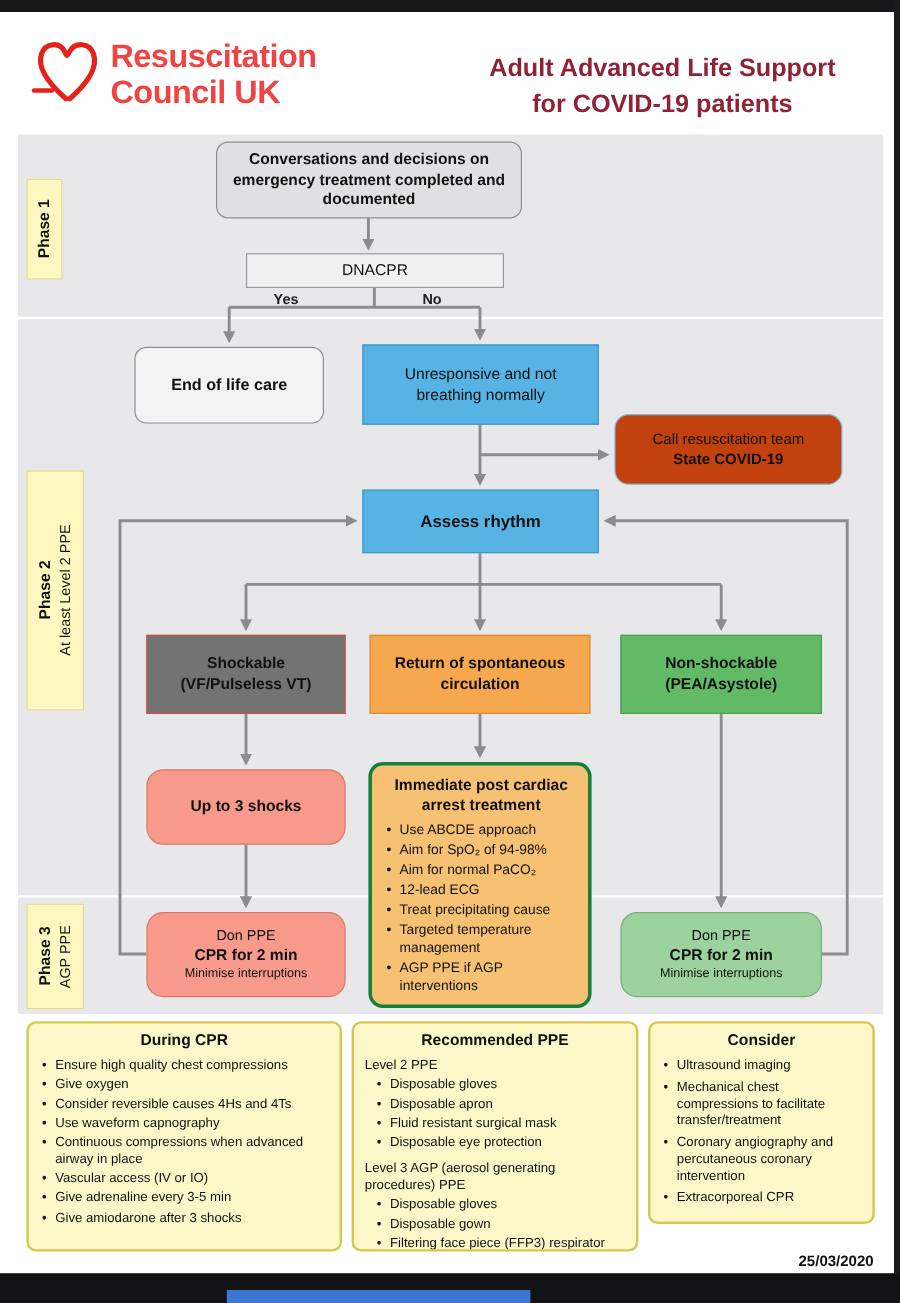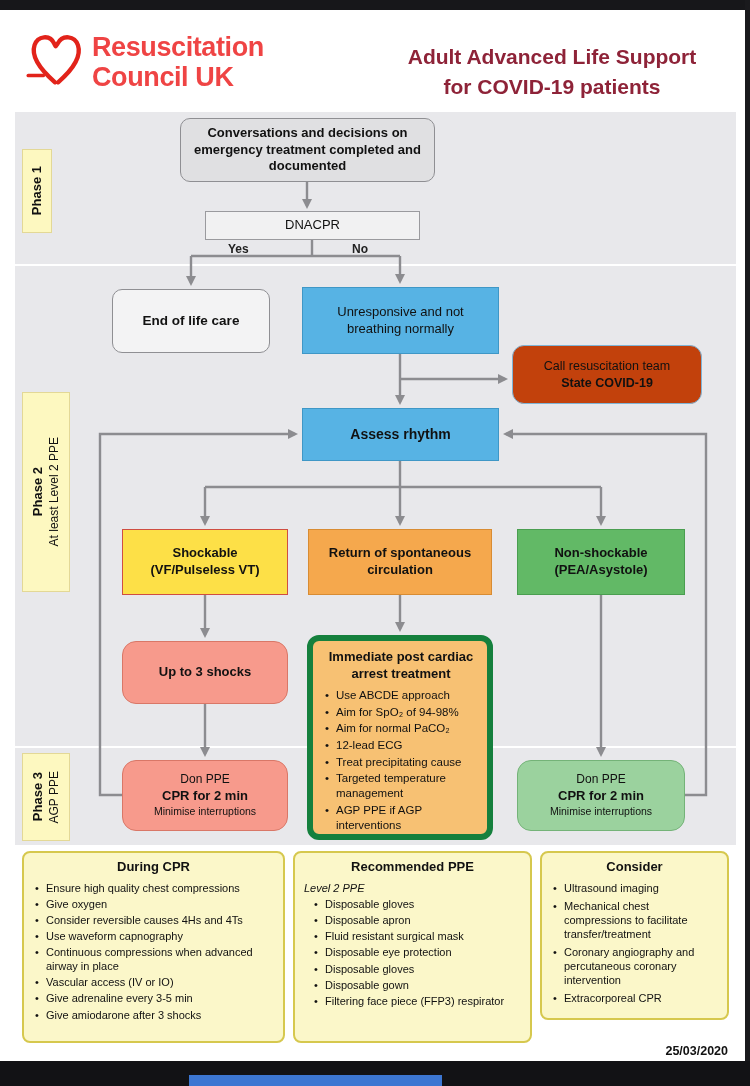--- a/index.html
+++ b/index.html
@@ -41,25 +41,25 @@
 
   
   .fbox { position:absolute; z-index:3; display:flex; flex-direction:column; align-items:center; justify-content:center; text-align:center; line-height:1.3; padding:4px 8px; }
   .bold { font-weight:bold; }
   .box-conversations { left:180px; top:118px; width:255px; height:64px; background:#e0e0e2; border:1.5px solid #8f8f93; border-radius:10px; font-weight:bold; font-size:13px; }
   .box-dnacpr   { left:205px; top:211px; width:215px; height:29px; background:#f1f1f2; border:1px solid #9a9a9e; font-size:13px; }
   .box-endoflife{ left:112px; top:289px; width:158px; height:64px; background:#f3f3f4; border:1.5px solid #8f8f93; border-radius:10px; font-weight:bold; font-size:13.5px; }
   .box-unresponsive { left:302px; top:287px; width:197px; height:67px; background:#57b3e4; border:1px solid #3f97c6; font-size:13px; padding:4px 16px; }
   .box-callteam { left:512px; top:345px; width:190px; height:59px; background:#c2410c; border:1px solid #7fb4d6; border-radius:12px; font-size:12.5px; }
   .box-assess   { left:302px; top:408px; width:197px; height:53px; background:#57b3e4; border:1px solid #3f97c6; font-weight:bold; font-size:14px; }
-  .box-shockable    { left:122px; top:529px; width:166px; height:66px; background:#fde047; border:1px solid #cf4e41; font-weight:bold; font-size:13px; }
+  .box-shockable    { left:122px; top:529px; width:166px; height:66px; background:#737373; border:1px solid #cf4e41; font-weight:bold; font-size:13px; }
   .box-rosc         { left:308px; top:529px; width:184px; height:66px; background:#f5a84d; border:1px solid #d88c33; font-weight:bold; font-size:13px; }
   .box-nonshockable { left:517px; top:529px; width:168px; height:66px; background:#62b966; border:1px solid #4a9e50; font-weight:bold; font-size:13px; }
   .box-shocks   { left:122px; top:641px; width:166px; height:63px; background:#f79a8c; border:1px solid #d97767; border-radius:14px; font-weight:bold; font-size:13px; }
-  .box-immediate{ left:307px; top:635px; width:186px; height:205px; background:#f7c173; border:6px solid #15803d; border-radius:12px; justify-content:flex-start; padding:8px 8px 6px 10px; }
+  .box-immediate{ left:307px; top:635px; width:186px; height:205px; background:#f7c173; border:3px solid #15803d; border-radius:12px; justify-content:flex-start; padding:8px 8px 6px 10px; }
   .box-immediate .ititle { font-weight:bold; font-size:13px; margin-bottom:5px; }
   .box-immediate .ibullets { width:100%; font-size:11.5px; }
   .box-donppe-left  { left:122px; top:760px; width:166px; height:71px; background:#f79a8c; border:1px solid #d97767; border-radius:14px; }
   .box-donppe-right { left:517px; top:760px; width:168px; height:71px; background:#9bd29e; border:1px solid #74b378; border-radius:14px; }
   .dp1 { font-size:12px; }
   .dp2 { font-weight:bold; font-size:13px; }
   .dp3 { font-size:10.5px; }
 
   .branch-label { position:absolute; z-index:3; font-size:12px; font-weight:bold; color:#222; }
   .label-yes { left:228px; top:242px; }
@@ -69,21 +69,21 @@
   .bullet { position:relative; padding-left:13px; margin:0 0 2px 0; line-height:1.28; text-align:left; }
   .bullet::before { content:"•"; position:absolute; left:2px; top:0; }
 
   
   .ybox { position:absolute; z-index:3; background:#fbf7c9; border:2px solid #d6c84e; border-radius:8px; padding:6px 9px; font-size:11px; line-height:1.3; overflow:hidden; }
   .ybox .ytitle { font-weight:bold; font-size:13px; text-align:center; margin-bottom:5px; }
   .ybox-during   { left:22px;  top:851px; width:263px; height:192px; }
   .ybox-ppe      { left:293px; top:851px; width:239px; height:192px; }
   .ybox-consider { left:540px; top:851px; width:189px; height:169px; }
   .ybox-consider .bullet { margin-bottom:4px; }
-  .plevel { margin:1px 0 2px 0;font-style:italic; }
+  .plevel { margin:1px 0 2px 0; }
   .plevel.gap { margin-top:7px; }
   .indent { margin-left:8px; }
 
   .date { position:absolute; left:620px; top:1044px; width:108px; text-align:right; font-weight:bold; font-size:12.5px; z-index:3; }
 </style>
 </head>
 <body>
 
 <div class="top-bar"></div>
 <div class="right-edge"></div>
@@ -214,20 +214,21 @@
 
 <div class="ybox ybox-ppe">
   <div class="ytitle">Recommended PPE</div>
   <div class="plevel">Level 2 PPE</div>
   <div class="indent">
       <div class="bullet">Disposable gloves</div>
       <div class="bullet">Disposable apron</div>
       <div class="bullet">Fluid resistant surgical mask</div>
       <div class="bullet">Disposable eye protection</div>
     </div>
+  <div class="plevel gap">Level 3 AGP (aerosol generating procedures) PPE</div>
   <div class="indent">
       <div class="bullet">Disposable gloves</div>
       <div class="bullet">Disposable gown</div>
       <div class="bullet">Filtering face piece (FFP3) respirator</div>
     </div>
 </div>
 
 <div class="ybox ybox-consider">
   <div class="ytitle">Consider</div>
   <div>

